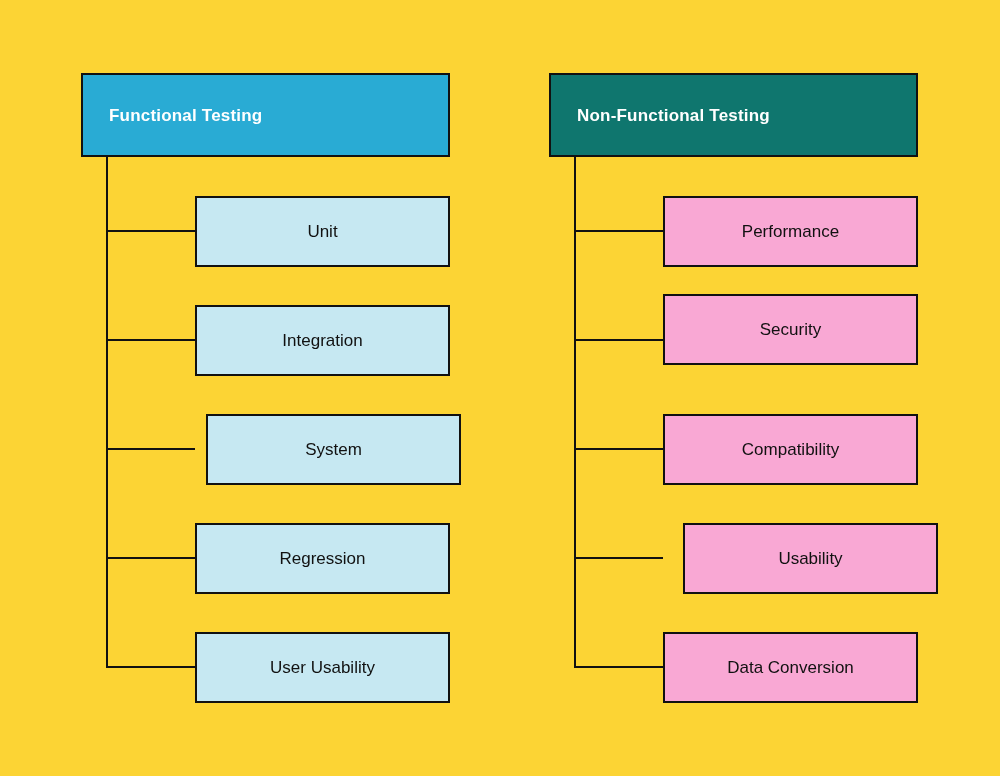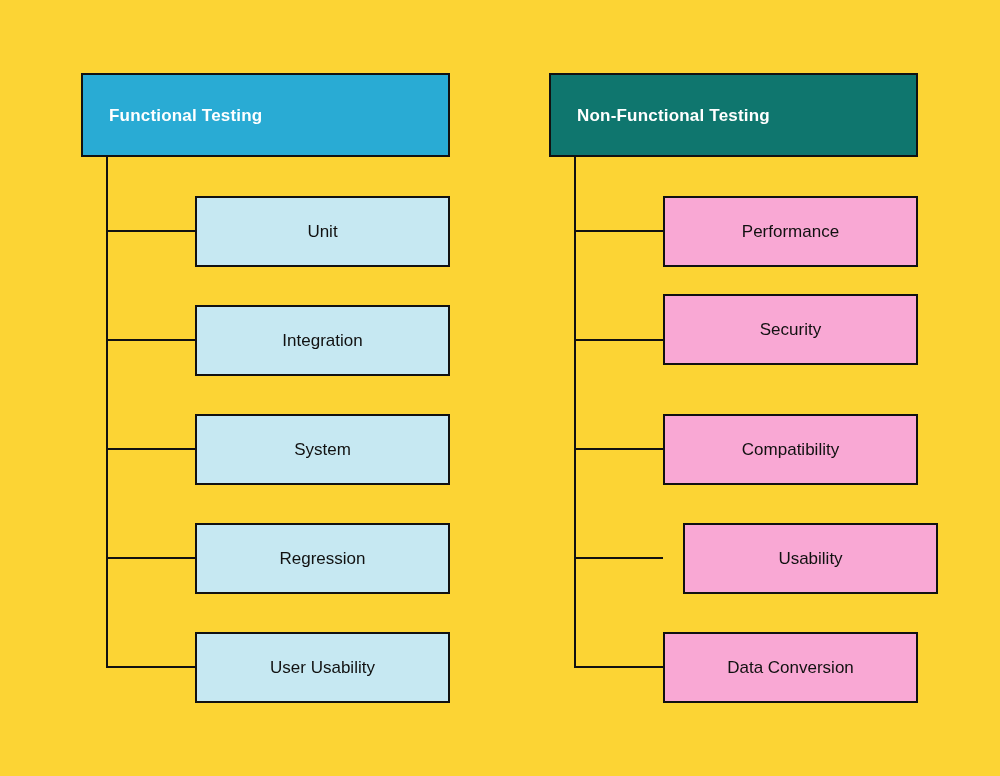--- a/index.html
+++ b/index.html
@@ -114,21 +114,21 @@
     <div class="stub" style="top:666px;"></div>
 
     <div class="child-box blue" style="top:196px;">
       <span class="child-label">Unit</span>
     </div>
 
     <div class="child-box blue" style="top:305px;text-align:right;">
       <span class="child-label">Integration</span>
     </div>
 
-    <div class="child-box blue" style="top:414px;">
+    <div class="child-box blue" style="top:414px;margin-left:11px;">
       <span class="child-label">System</span>
     </div>
 
     <div class="child-box blue" style="top:523px;">
       <span class="child-label">Regression</span>
     </div>
 
     <div class="child-box blue" style="top:632px;">
       <span class="child-label">User Usability</span>
     </div>

